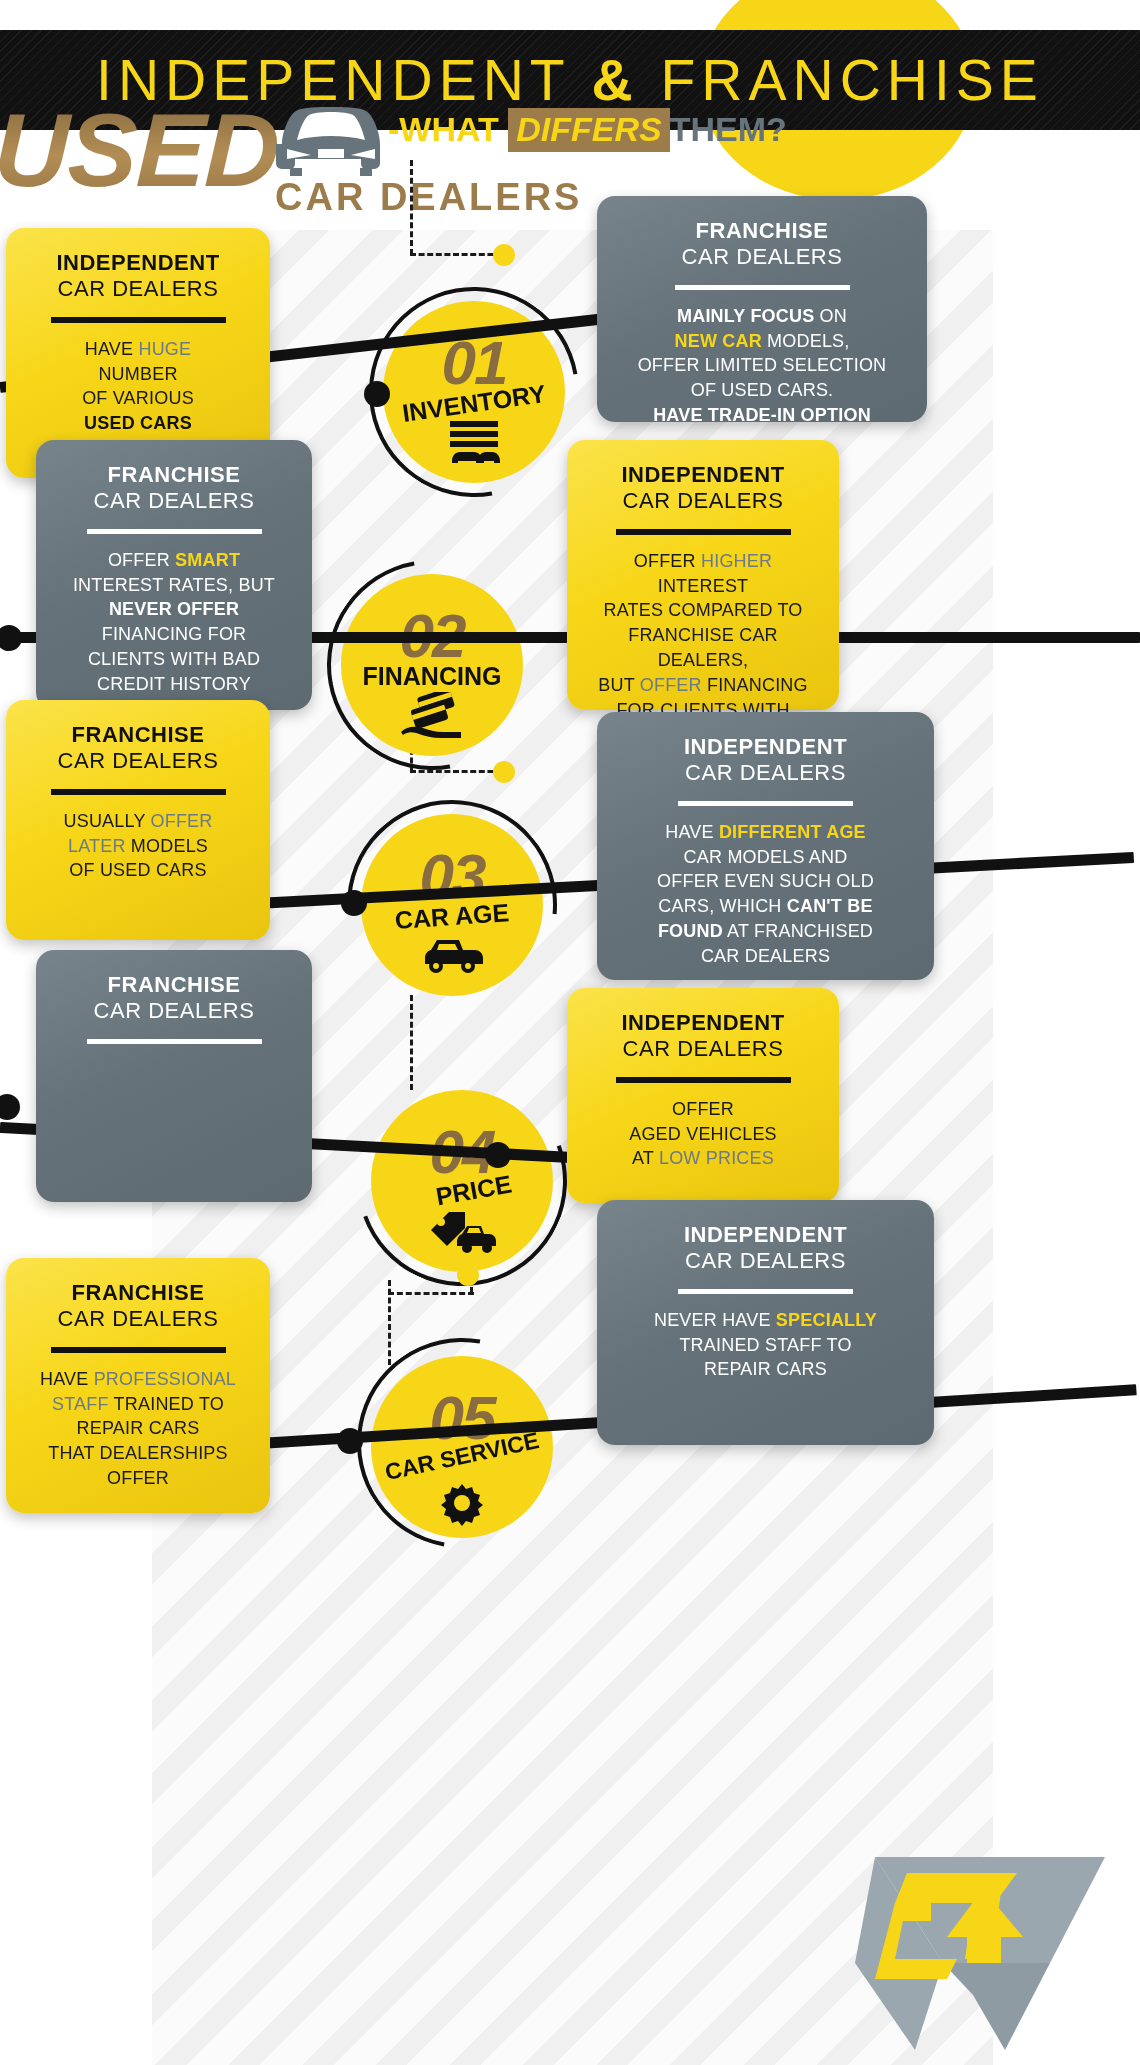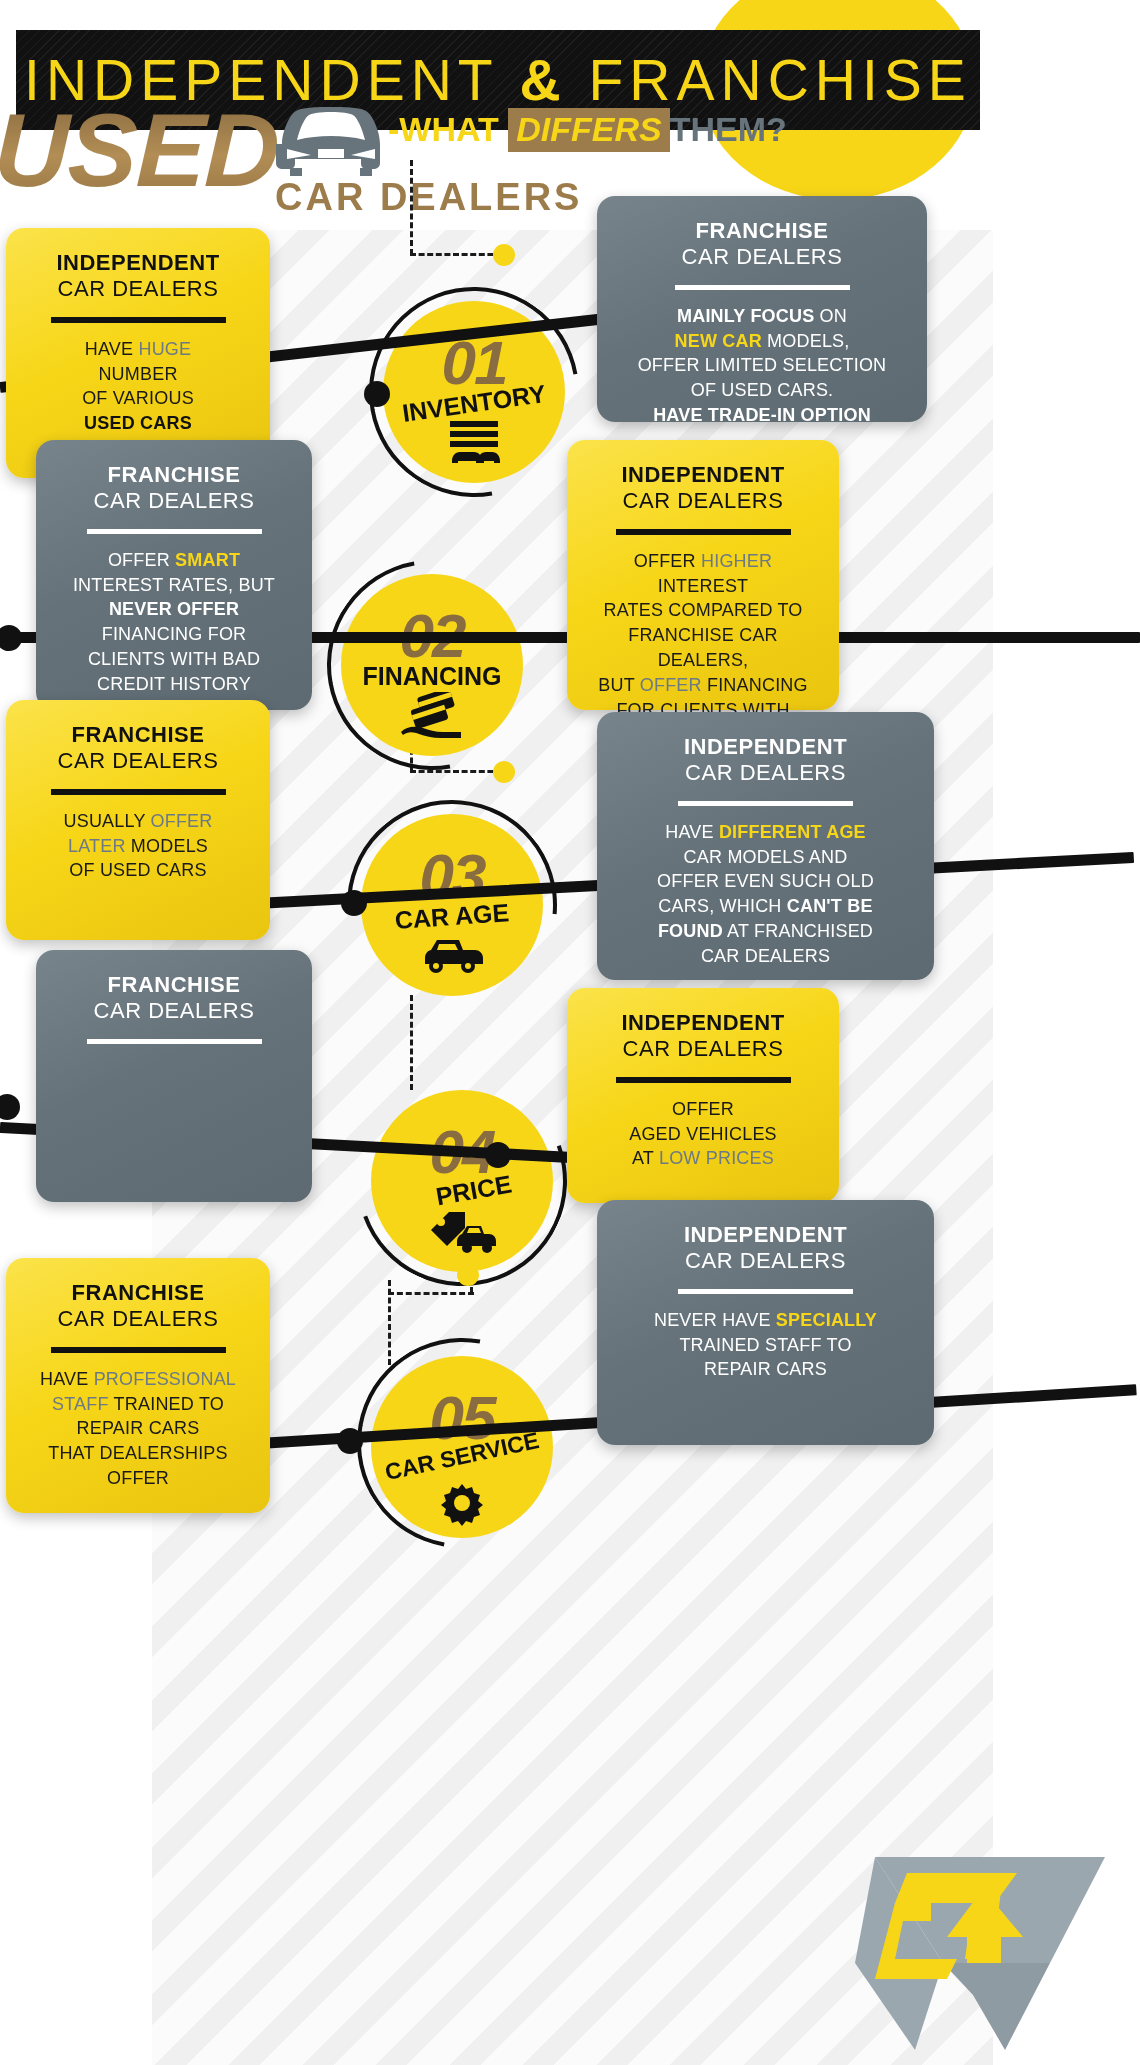--- a/index.html
+++ b/index.html
@@ -26,21 +26,21 @@
     position:absolute; left:993px; top:230px; width:147px; height:1835px;
     background:#ffffff; z-index:1;
   }
 
   
   #header-ellipse{
     position:absolute; left:700px; top:-35px; width:275px; height:235px;
     background:#f7d618; border-radius:50%; z-index:2;
   }
   #title-band{
-    position:absolute; left:16px; top:30px; width:964px; height:100px;
+    position:absolute; left:0; top:30px; width:1140px; height:100px;
     background:#111111;
     z-index:3; overflow:hidden;
   }
   #title-band::after{
     content:""; position:absolute; inset:0;
     background:repeating-linear-gradient(-45deg,
         rgba(255,255,255,.055) 0 1px, rgba(0,0,0,0) 1px 7px);
   }
   #title-band-text{
     position:relative; z-index:2; color:#f7d618;

